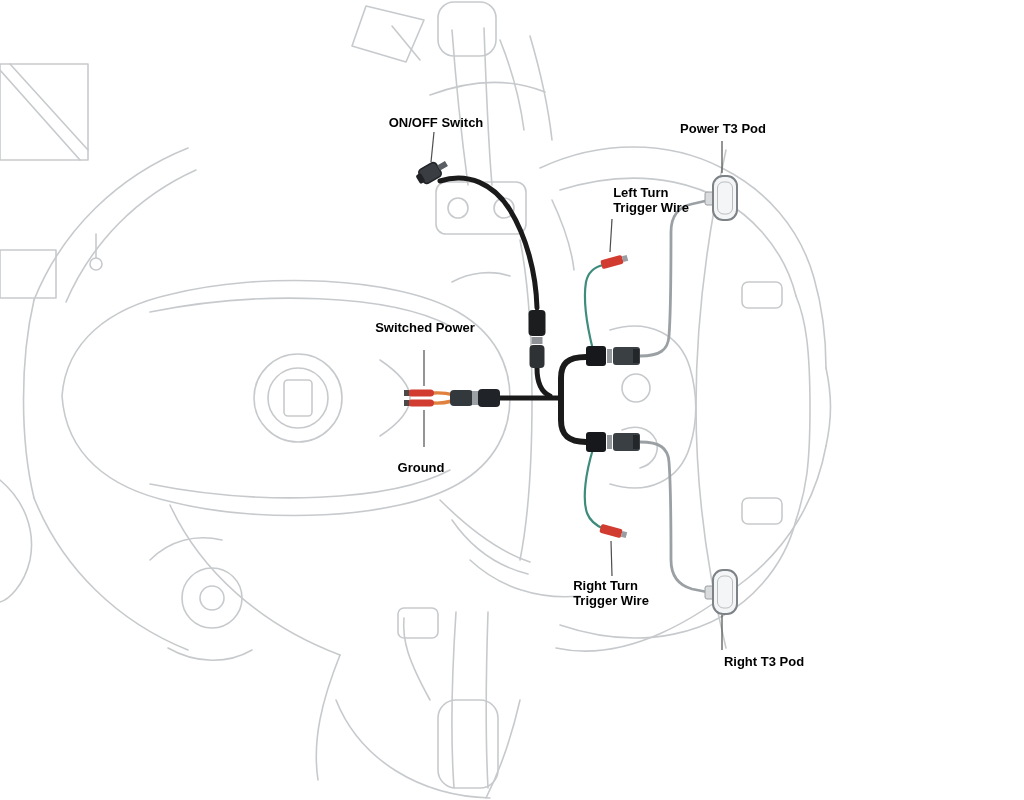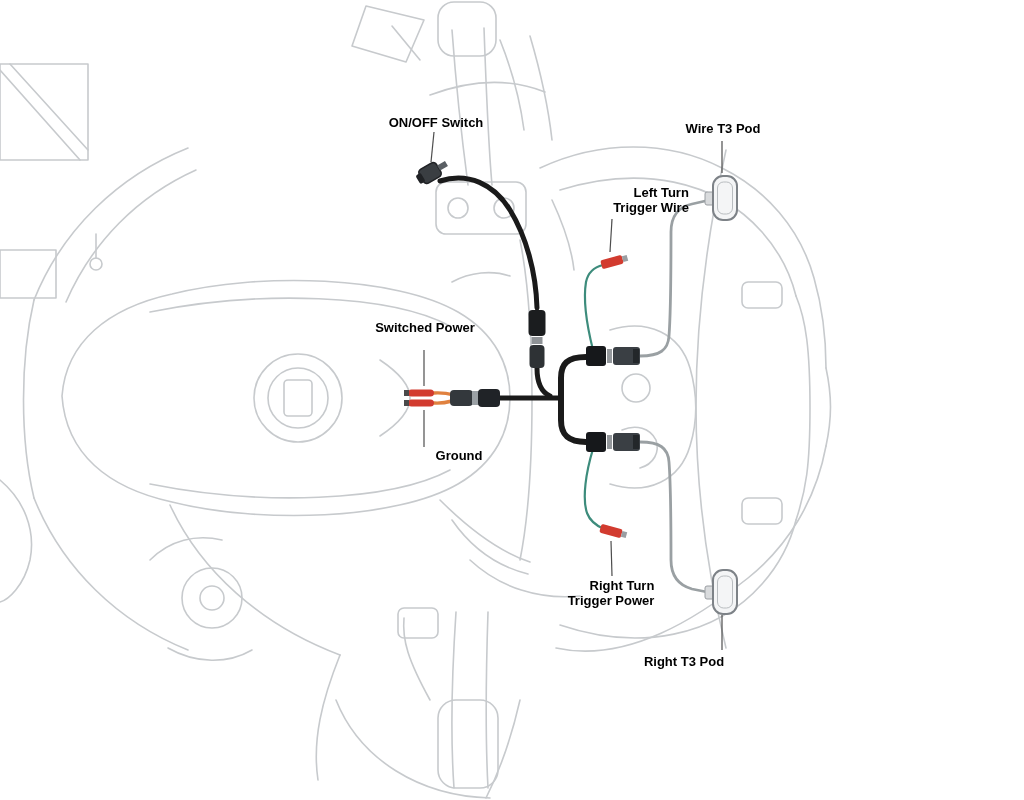--- a/index.html
+++ b/index.html
@@ -1,20 +1,20 @@
 <!DOCTYPE html>
 <html><head>
 <meta charset="utf-8">
 <style>
   html,body{margin:0;padding:0;background:#fff;}
   #stage{position:relative;width:1024px;height:800px;background:#ffffff;overflow:hidden;
          font-family:"Liberation Sans",sans-serif;}
   #stage svg{position:absolute;left:0;top:0;}
   .label{position:absolute;font-weight:bold;font-size:13px;line-height:15px;color:#000;
-         white-space:pre-line;text-align:right;transform:translateX(-50%);}
+         white-space:pre-line;text-align:left;transform:translateX(-50%);}
   .sketch{stroke:#c7cacd;stroke-width:1.6;fill:none;stroke-linecap:round;stroke-linejoin:round;}
   .wire{fill:none;stroke-linecap:round;stroke-linejoin:round;}
   .ptr{fill:none;stroke-width:1.2;}
 </style>
 </head>
 <body>
 
 <div id="stage">
 
   <svg width="1024" height="800" viewBox="0 0 1024 800">
@@ -167,21 +167,21 @@
       <path class="ptr" d="M 722 141 L 722 173"></path>
       <path class="ptr" d="M 612 219 L 610 252"></path>
       <path class="ptr" d="M 424 350 L 424 386"></path>
       <path class="ptr" d="M 424 447 L 424 410"></path>
       <path class="ptr" d="M 612 576 L 611 541"></path>
       <path class="ptr" d="M 722 650 L 722 615"></path>
     </g>
   </svg>
 
   <div class="label" style="left:436px;top:115px;">ON/OFF Switch</div>
-  <div class="label" style="left:723px;top:121px;">Wire T3 Pod</div>
+  <div class="label" style="left:723px;top:121px;">Power T3 Pod</div>
   <div class="label" style="left:651px;top:185px;">Left Turn
 Trigger Wire</div>
   <div class="label" style="left:425px;top:320px;">Switched Power</div>
-  <div class="label" style="left:421px;top:448px;margin-left:38px;">Ground</div>
+  <div class="label" style="left:421px;top:460px;">Ground</div>
   <div class="label" style="left:611px;top:578px;">Right Turn
-Trigger Power</div>
-  <div class="label" style="left:684px;top:654px;">Right T3 Pod</div>
+Trigger Wire</div>
+  <div class="label" style="left:764px;top:654px;">Right T3 Pod</div>
 </div>
 
 </body></html>

